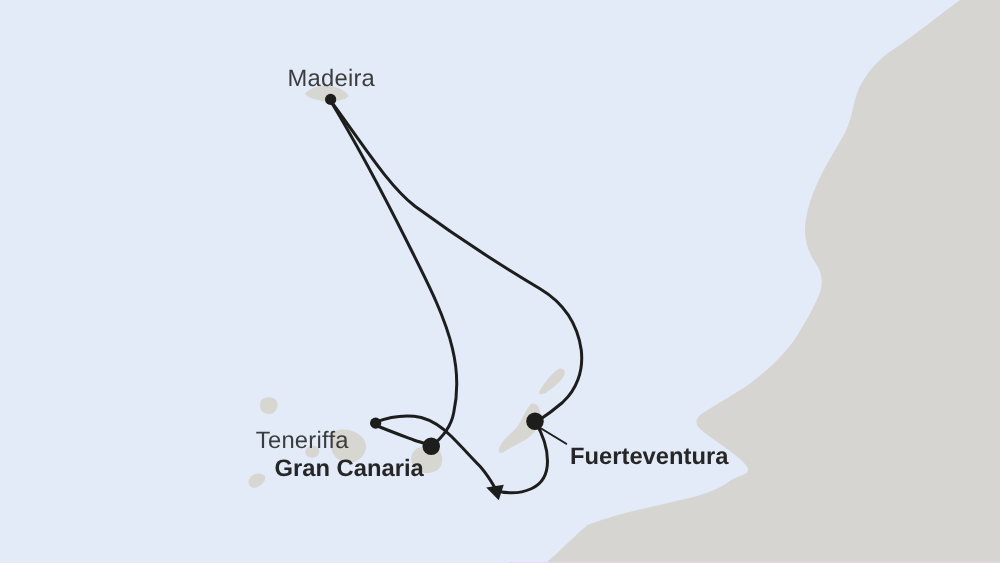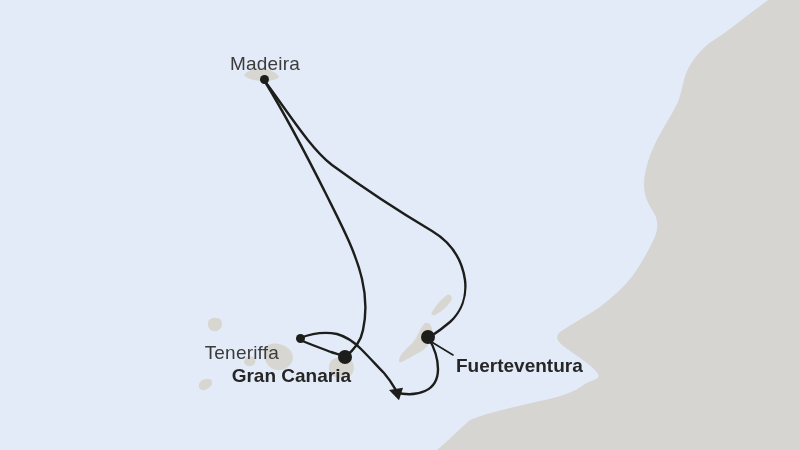--- a/index.html
+++ b/index.html
@@ -103,17 +103,17 @@
 
     <polygon points="389,390 403,387.8 399,400.2" fill="#1d1d1b"></polygon>
   </svg>
 
   <div id="ports-layer">
       <div class="port-dot" style="left: 259.5px; top: 74.5px; width: 9px; height: 9px;"></div>
       <div class="port-label" style="left: 265px; top: 53px; transform: translateX(-50%);">Madeira</div>
       <div class="port-dot" style="left: 295.5px; top: 333.5px; width: 9px; height: 9px;"></div>
       <div class="port-label" style="left: 279px; top: 337px; transform: translate(-100%, -50%); margin-top: 16px;">Teneriffa</div>
       <div class="port-dot" style="left: 338px; top: 350px; width: 14px; height: 14px;"></div>
-      <div class="port-label bold" style="left: 339px; top: 365px; transform: translateX(-100%); margin-left: 12px;">Gran Canaria</div>
+      <div class="port-label bold" style="left: 339px; top: 365px; transform: translateX(-100%);">Gran Canaria</div>
       <div class="port-dot" style="left: 421px; top: 330px; width: 14px; height: 14px;"></div>
       <div class="port-label bold" style="left: 456px; top: 355px; text-align: center;">Fuerteventura</div>
     </div>
 </div>
 
 </body></html>

